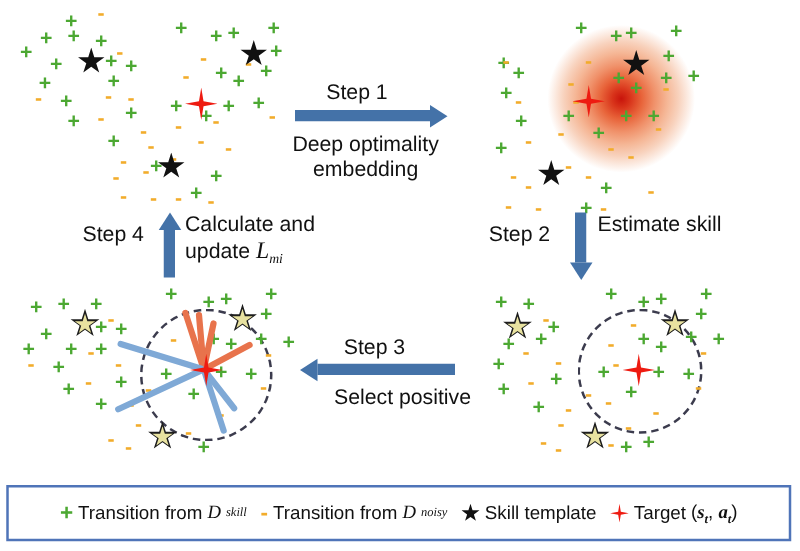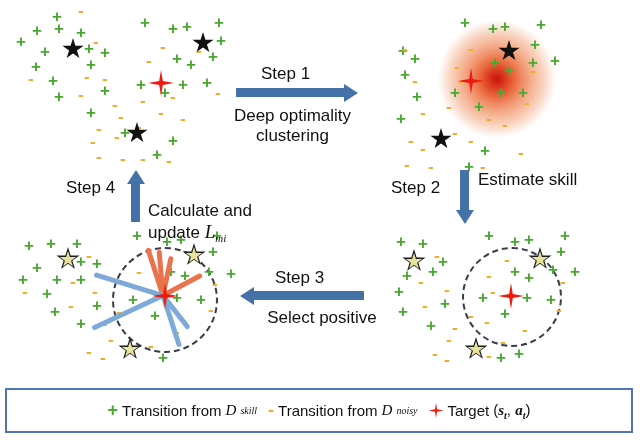--- a/index.html
+++ b/index.html
@@ -305,55 +305,59 @@
     <div class="star-k" style="left:56px;top:22px;"></div>
     <div class="star-k" style="left:182px;top:18px;"></div>
     <div class="star-k" style="left:118px;top:112px;"></div>
     <div class="target" style="left:152px;top:58px;"></div>
   </div>
 
   <div class="steplab" style="left:261px;top:64px;">Step 1</div>
   <div class="arrow-h right" style="left:236px;top:88px;width:108px;"></div>
   <div class="stepdesc" style="left:200px;top:106px;width:185px;">
     <span>Deep optimality</span><br>
-    <span>clustering</span>
+    <span>embedding</span>
   </div>
 
   <div class="steplab" style="left:391px;top:178px;">Step 2</div>
   <div class="arrow-v down" style="left:460px;top:170px;height:40px;"></div>
   <div class="stepdesc lft" style="left:478px;top:170px;">
     <span>Estimate skill</span><br>
   </div>
 
   <div class="steplab" style="left:275px;top:268px;">Step 3</div>
   <div class="arrow-h left" style="left:254px;top:291px;width:110px;"></div>
   <div class="stepdesc" style="left:222px;top:308px;width:200px;">
     <span>Select positive</span><br>
   </div>
 
   <div class="steplab" style="left:66px;top:178px;">Step 4</div>
   <div class="arrow-v up" style="left:131px;top:184px;height:38px;"></div>
-  <div class="stepdesc lft" style="left:148px;top:170px;margin-top:31px;">
+  <div class="stepdesc lft" style="left:148px;top:170px;">
     <span>Calculate and</span><br>
     <span>update </span><span class="mathcal">L</span><span class="sub">mi</span>
   </div>
 
   <div id="legend">
     <div class="lg-item">
       <span class="lg-plus">+</span>
       <span>Transition from </span>
         <span class="serif-i">D</span>
         <span class="sup">skill</span>
     </div>
     <div class="lg-item">
       <span class="lg-dash">-</span>
       <span>Transition from </span>
         <span class="serif-i">D</span>
         <span class="sup">noisy</span>
     </div>
     <div class="lg-item">
+      <span class="lg-star"></span>
+      <span>Skill template</span>
+    </div>
+    <div class="lg-item">
       <span class="lg-tgt"></span>
       <span>Target</span>
       <span>(<span class="serif-i" style="font-weight:bold">s</span><span class="bsub">t</span><span>, </span><span class="serif-i" style="font-weight:bold">a</span><span class="bsub">t</span>)</span>
     </div>
   </div>
 
 </div>
 
 </body></html>

